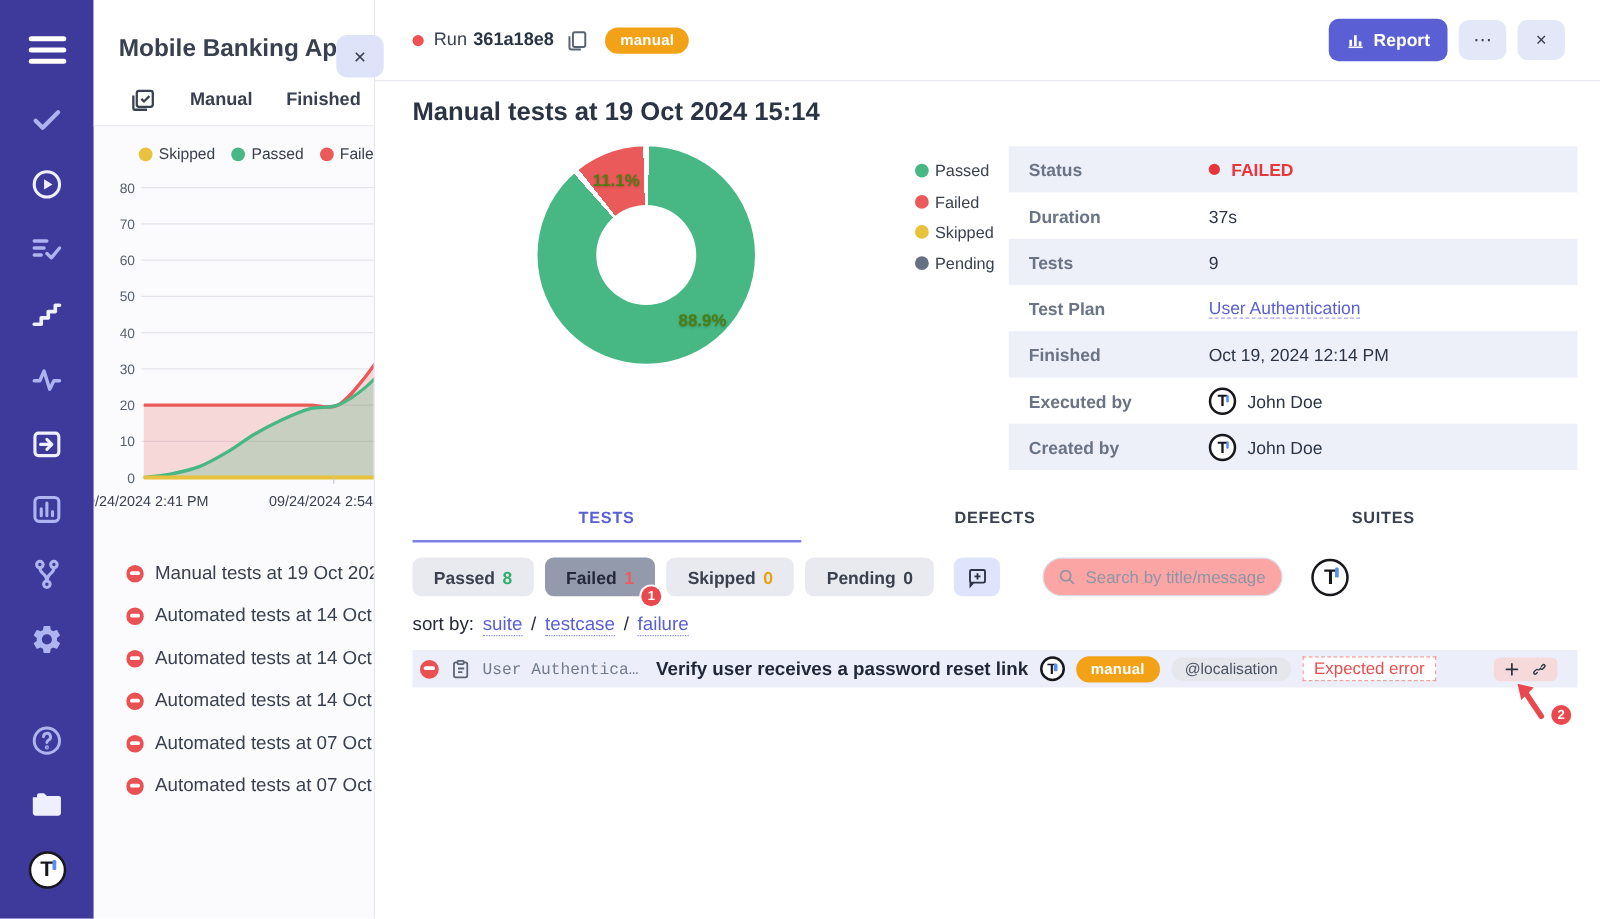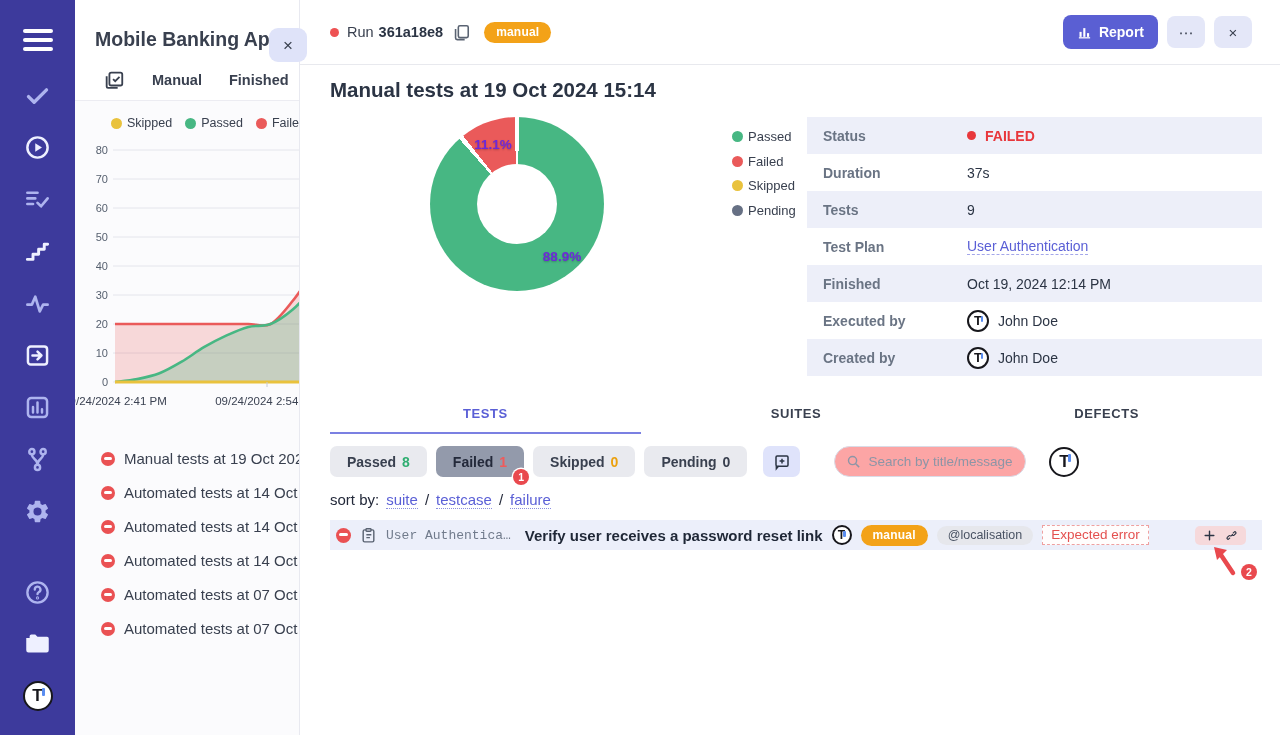--- a/index.html
+++ b/index.html
@@ -90,21 +90,21 @@
     display:flex; align-items:center; justify-content:center;
   }
   .main-body { flex:1; padding:13px 18px 0 30px; position:relative; }
   h1.run-title { margin:0; font-size:20.5px; font-weight:bold; color:#2b3444; }
 
   
   .summary { display:flex; align-items:flex-start; margin-top:15px; }
   .donut-wrap { margin-left:100px; position:relative; width:174px; height:174px; flex-shrink:0; }
   .donut { width:174px; height:174px; border-radius:50%; }
   .donut::after { content:""; position:absolute; inset:47px; background:#fff; border-radius:50%; }
-  .donut-label { position:absolute; z-index:2; color:#6d28d9; font-weight:bold; font-size:13.5px; transform:translate(-50%,-50%); text-shadow:0 1px 2px rgba(0,0,0,.25); }
+  .donut-label { position:absolute; z-index:2; color:#4d7c0f; font-weight:bold; font-size:13.5px; transform:translate(-50%,-50%); text-shadow:0 1px 2px rgba(0,0,0,.25); }
   .donut-label.failed { left:63px; top:27px; }
   .donut-label.passed { left:84px; top:139px;margin-left:48px; }
   .donut-legend { margin-left:128px; padding-top:12px; display:flex; flex-direction:column; gap:9.5px; font-size:13px; color:#39404f; flex-shrink:0; }
   .details { margin-left:auto; width:455px; font-size:14px; }
   .drow { display:flex; align-items:center; height:37px; padding-left:16px; }
   .drow:nth-child(odd) { background:#edeff9; }
   .dlabel { width:144px; color:#6a7484; font-weight:bold; flex-shrink:0; }
   .dvalue { color:#2b3444; display:flex; align-items:center; gap:9px; }
   .dvalue.failed-val { color:#e8373c; font-weight:bold; }
   .dvalue .status-dot { margin-right:0; background:#e8373c; }
@@ -405,22 +405,22 @@
             <span class="dvalue">
                 <span class="tavatar">T</span>
                 <span>John Doe</span>
               </span>
           </div>
         </div>
       </div>
 
       <div class="tabs">
         <button class="tab active">TESTS</button>
+        <button class="tab">DEFECTS</button>
         <button class="tab">SUITES</button>
-        <button class="tab">DEFECTS</button>
       </div>
 
       <div class="filter-bar">
         <button class="fbtn">
             <span>Passed</span>
             <span class="cnt-green">8</span>
           </button>
         <button class="fbtn selected">
             <span>Failed</span>
             <span class="cnt-red">1</span>

